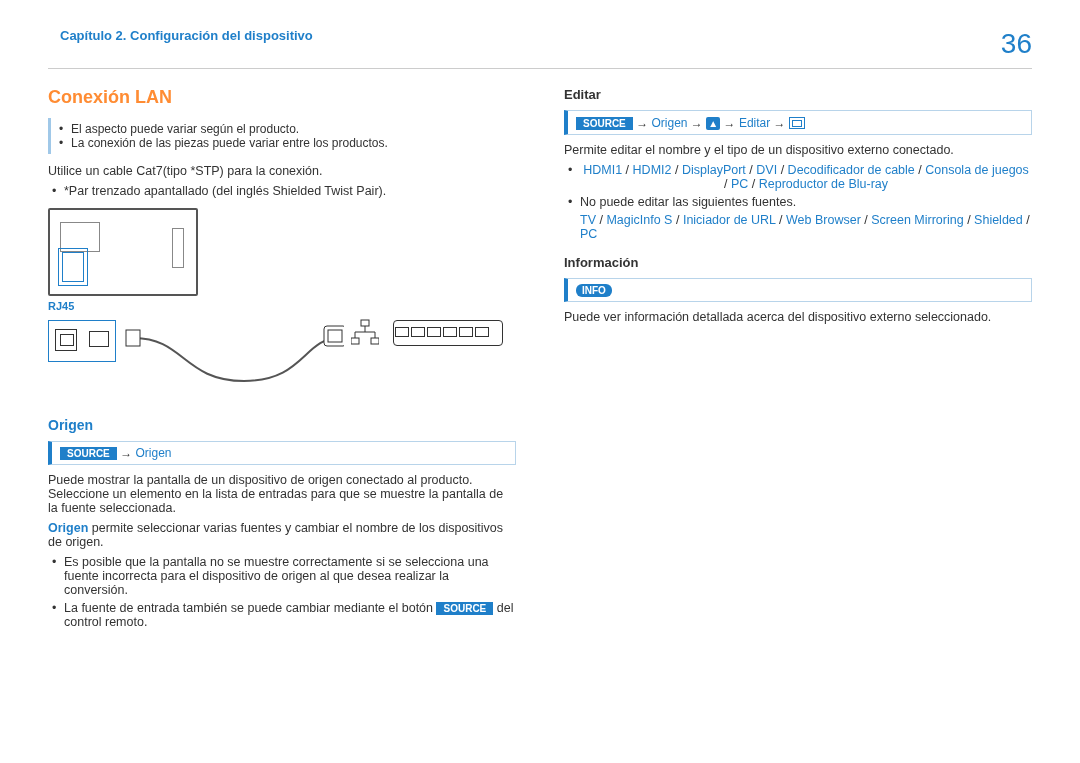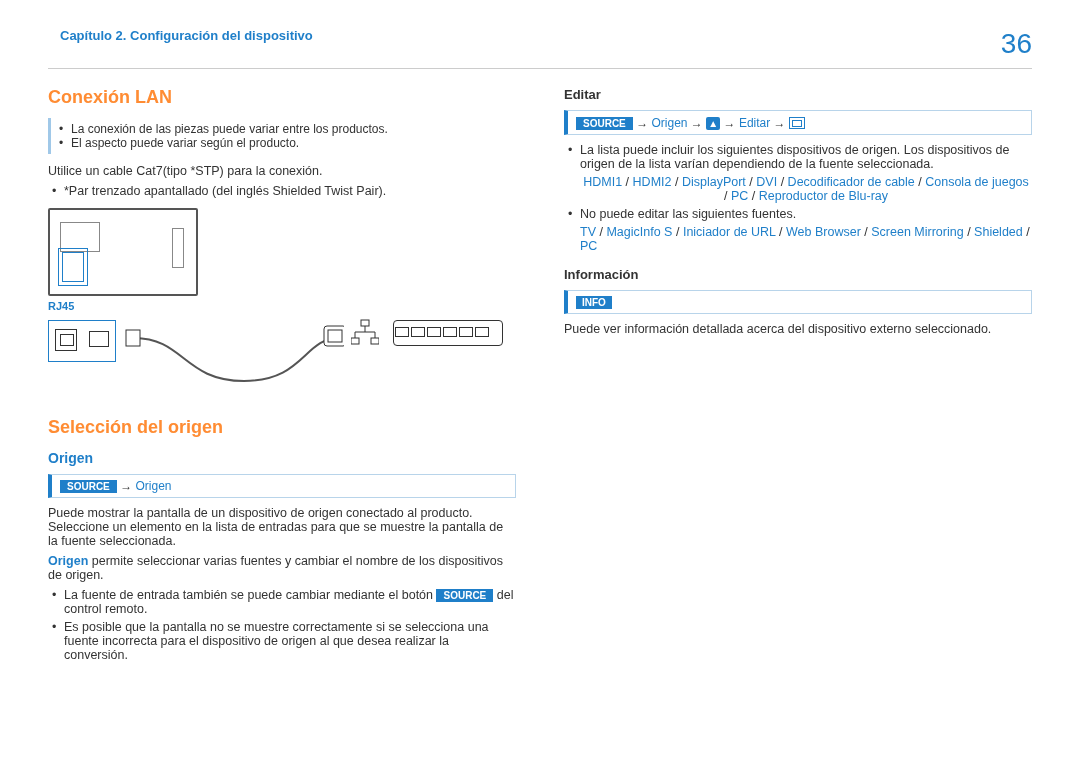--- a/index.html
+++ b/index.html
@@ -87,21 +87,21 @@
   font-size: 10px;
   padding: 1px 7px;
   border-radius: 0;
 }
 .info-badge {
   background: #1f7fc9;
   color: #fff;
   font-weight: bold;
   font-size: 10px;
   padding: 1px 6px;
-  border-radius: 0;
+  border-radius: 6px;
 }
 .arrow-icon {
   background: #1f7fc9;
   color: #fff;
   display: inline-block;
   width: 14px;
   height: 13px;
   text-align: center;
   font-size: 10px;
   line-height: 13px;
@@ -211,22 +211,22 @@
   <div class="page-num">36</div>
 </div>
 <div class="divider"></div>
 
 <div class="columns">
 
   <div class="col-left">
     <h2>Conexión LAN</h2>
 
     <div class="info-box">
+      <div class="bul">El aspecto puede variar según el producto.</div>
       <div class="bul">La conexión de las piezas puede variar entre los productos.</div>
-      <div class="bul">El aspecto puede variar según el producto.</div>
     </div>
 
     <div class="plain">Utilice un cable Cat7(tipo *STP) para la conexión.</div>
     <div class="bullet">*Par trenzado apantallado (del inglés Shielded Twist Pair).</div>
 
     <div class="diagram">
       <div>
         <div class="device-box">
           <div class="device-inner1"></div>
           <div class="device-inner2"></div>
@@ -257,58 +257,57 @@
               <rect x="0" y="20" width="8" height="6" stroke="#333" fill="none"></rect>
               <rect x="20" y="20" width="8" height="6" stroke="#333" fill="none"></rect>
             </svg>
         </span>
         <div class="router-box">
           <span class="router-port"></span><span class="router-port"></span><span class="router-port"></span><span class="router-port"></span><span class="router-port"></span><span class="router-port"></span>
         </div>
       </div>
     </div>
 
-    <h2>Selección del origen</h2>
     <h3>Origen</h3>
 
     <div class="pathbox">
       <span class="btn-badge">SOURCE</span>
       <span>→</span>
       <span class="link-text">Origen</span>
     </div>
 
     <div class="plain">Puede mostrar la pantalla de un dispositivo de origen conectado al producto. Seleccione un elemento en la lista de entradas para que se muestre la pantalla de la fuente seleccionada.</div>
     <div class="plain">
       <span class="link-text" style="font-weight:bold">Origen</span><span> permite seleccionar varias fuentes y cambiar el nombre de los dispositivos de origen.</span>
     </div>
 
+    <div class="bullet">Es posible que la pantalla no se muestre correctamente si se selecciona una fuente incorrecta para el dispositivo de origen al que desea realizar la conversión.</div>
     <div class="bullet">
       <span>La fuente de entrada también se puede cambiar mediante el botón </span><span class="btn-badge">SOURCE</span><span> del control remoto.</span>
     </div>
-    <div class="bullet">Es posible que la pantalla no se muestre correctamente si se selecciona una fuente incorrecta para el dispositivo de origen al que desea realizar la conversión.</div>
   </div>
 
   <div class="col-right">
     <h4>Editar</h4>
 
     <div class="pathbox">
       <span class="btn-badge">SOURCE</span>
       <span>→</span>
       <span class="link-text">Origen</span>
       <span>→</span>
       <span class="arrow-icon">▲</span>
       <span>→</span>
       <span class="link-text">Editar</span>
       <span>→</span>
       <span class="enter-icon"></span>
     </div>
 
+    <div class="plain">Permite editar el nombre y el tipo de un dispositivo externo conectado.</div>
 
     <div class="bullet">
-      <span>La lista puede incluir los siguientes dispositivos de origen. Los dispositivos de origen de la lista varían dependiendo de la fuente seleccionada.</span>
       <div style="margin-top:4px;text-align:center;">
         <span class="sub">HDMI1</span> <span class="sep">/</span>
         <span class="sub">HDMI2</span> <span class="sep">/</span>
         <span class="sub">DisplayPort</span> <span class="sep">/</span>
         <span class="sub">DVI</span> <span class="sep">/</span>
         <span class="sub">Decodificador de cable</span> <span class="sep">/</span>
         <span class="sub">Consola de juegos</span> <span class="sep">/</span>
         <span class="sub">PC</span> <span class="sep">/</span>
         <span class="sub">Reproductor de Blu-ray</span>
       </div>

